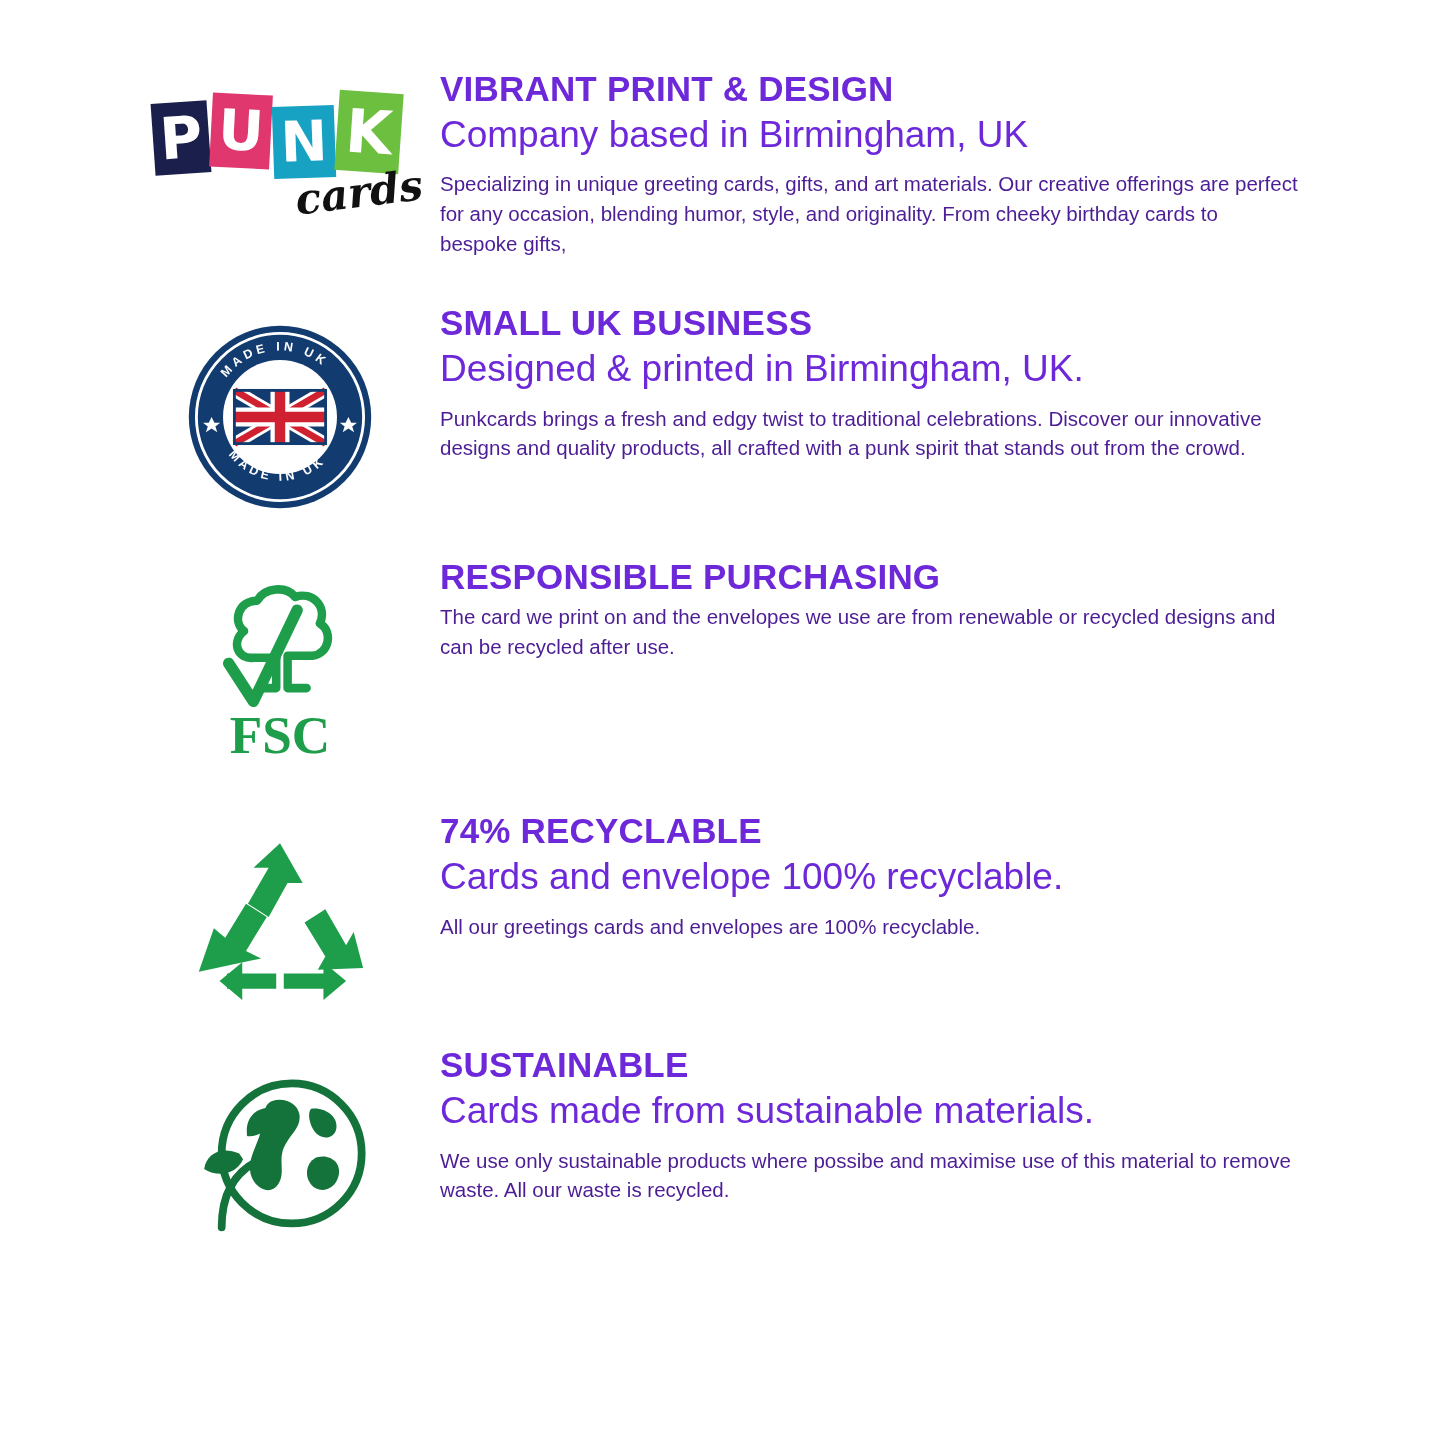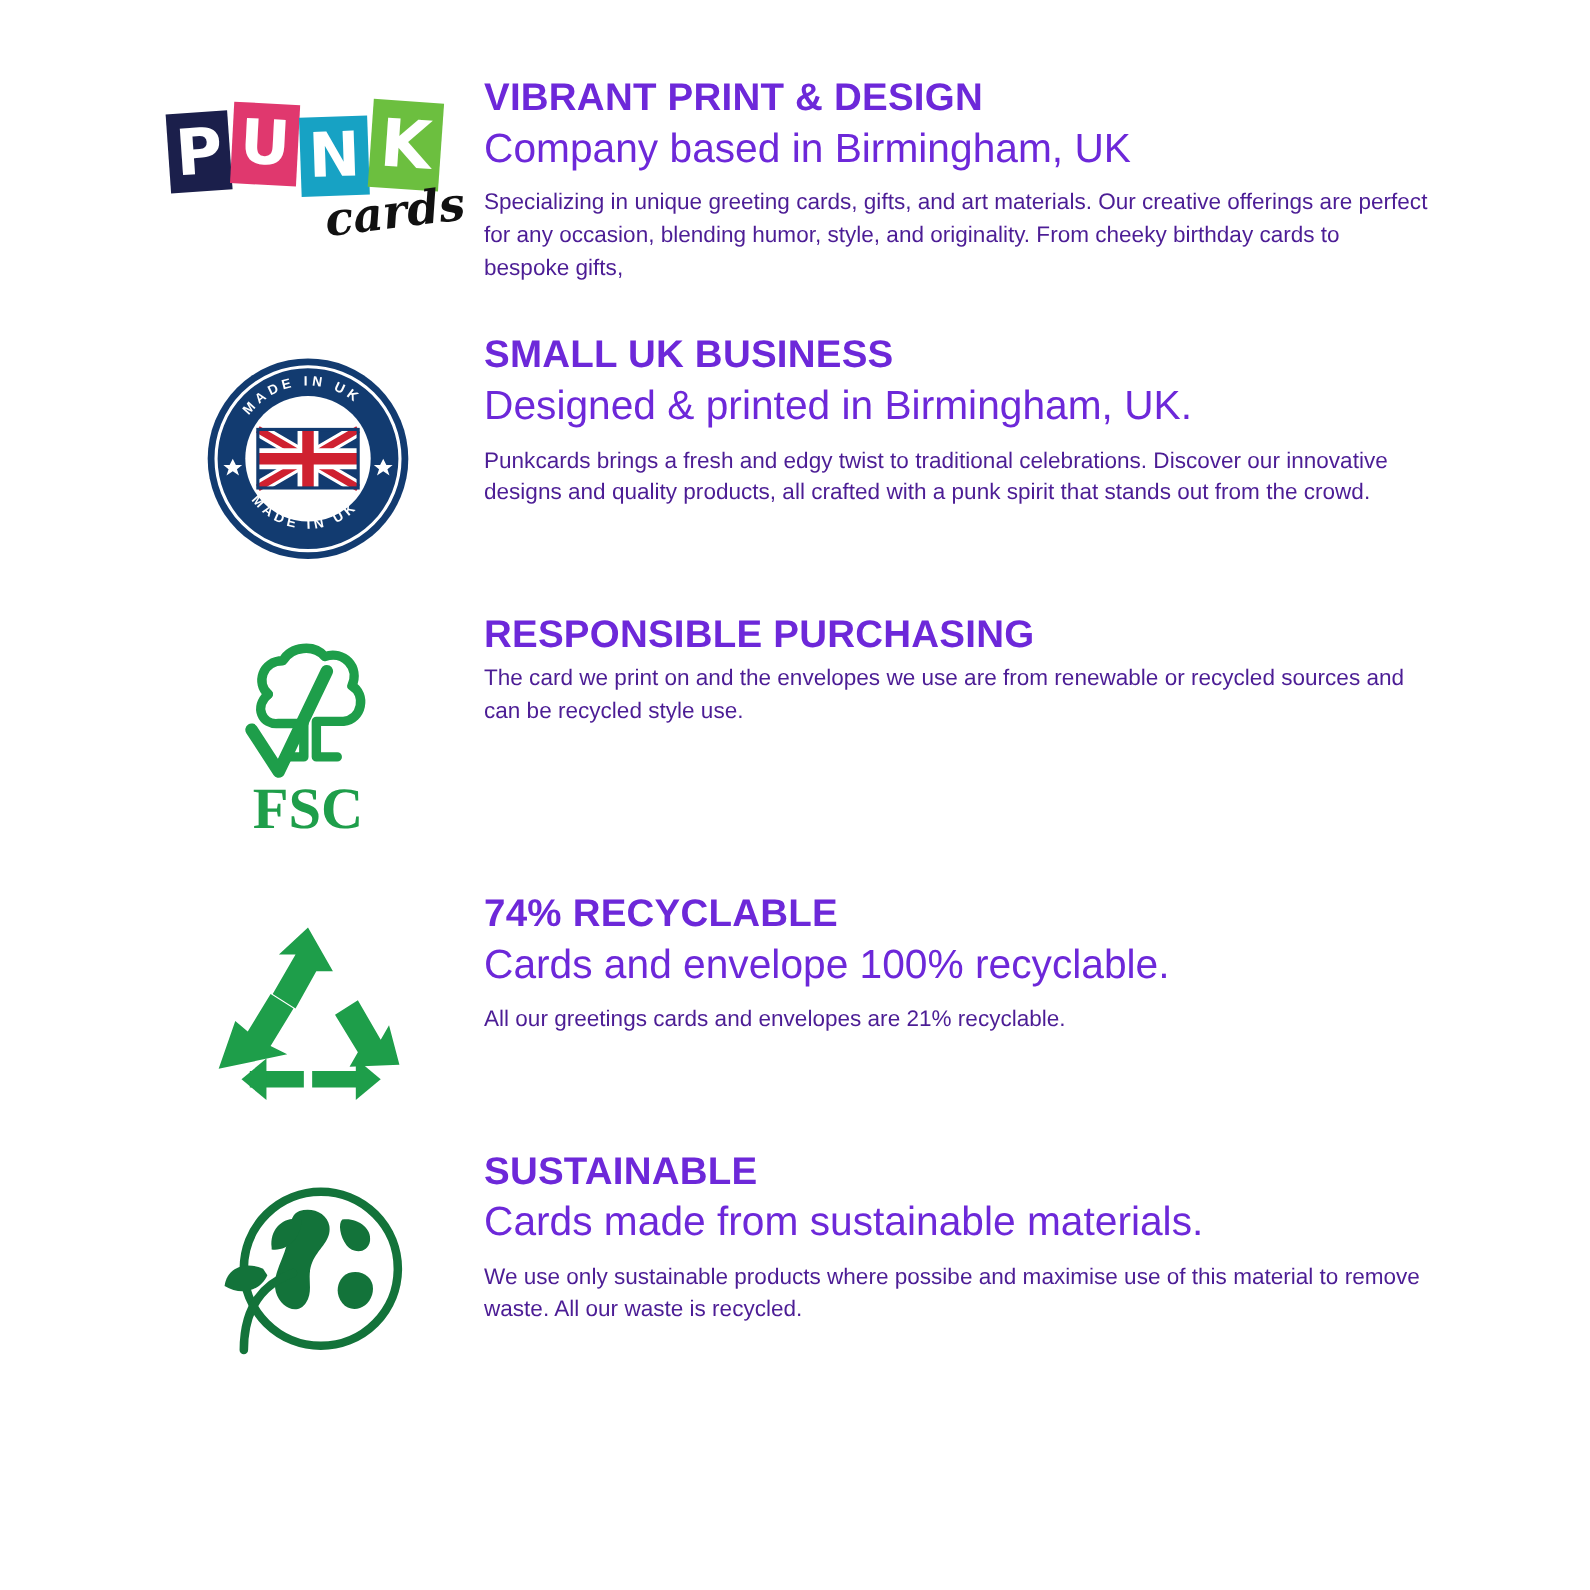--- a/index.html
+++ b/index.html
@@ -189,21 +189,21 @@
           <path d="M62 58 C50 48 56 26 76 26 C84 12 106 10 116 22 C134 16 150 32 142 50 C156 58 152 82 134 84 L108 84 L108 118 L128 118"></path>
           <path d="M62 58 C48 70 56 88 72 86 L96 86"></path>
           <path d="M96 86 L96 118 L78 118"></path>
         </g>
         <path d="M46 92 L72 132 L118 36" fill="none" stroke="#1e9e4a" stroke-width="12" stroke-linecap="round" stroke-linejoin="round"></path>
         <text x="100" y="186" text-anchor="middle" font-family="Liberation Serif, serif" font-weight="bold" font-size="56" fill="#1e9e4a">FSC</text>
       </svg>
     </div>
     <div class="text-col">
       <h2 class="f-title">RESPONSIBLE PURCHASING</h2>
-      <p class="f-body">The card we print on and the envelopes we use are from renewable or recycled sources and can be recycled style use.</p>
+      <p class="f-body">The card we print on and the envelopes we use are from renewable or recycled designs and can be recycled after use.</p>
     </div>
   </div>
 
   <div class="feature">
     <div class="icon-col">
       <svg class="recycle" viewBox="0 0 200 180">
         <g fill="#1e9e4a">
           <path d="M100 14 L124 56 L108 56 L88 92 L66 78 L88 40 L72 40 Z"></path>
           <path d="M14 150 L30 104 L42 114 L64 78 L86 92 L64 128 L80 136 Z"></path>
           <path d="M188 146 L140 148 L148 134 L126 98 L148 84 L170 122 L178 108 Z"></path>
@@ -212,21 +212,21 @@
         </g>
         <g fill="#1e9e4a">
           <path d="M60 140 L36 160 L60 180 Z"></path>
           <path d="M146 140 L170 160 L146 180 Z"></path>
         </g>
       </svg>
     </div>
     <div class="text-col">
       <h2 class="f-title">74% RECYCLABLE</h2>
       <div class="f-sub">Cards and envelope 100% recyclable.</div>
-      <p class="f-body">All our greetings cards and envelopes are 21% recyclable.</p>
+      <p class="f-body">All our greetings cards and envelopes are 100% recyclable.</p>
     </div>
   </div>
 
   <div class="feature">
     <div class="icon-col">
       <svg class="globe" viewBox="0 0 200 180">
         <circle cx="112" cy="92" r="72" fill="none" stroke="#13733a" stroke-width="8"></circle>
         <g fill="#13733a">
           <path d="M92 38 C104 34 118 40 120 52 C122 66 110 72 104 86 C98 100 106 112 98 124 C90 136 74 128 70 114 C66 98 76 86 80 70 C84 54 82 42 92 38 Z"></path>
           <path d="M132 46 C146 44 160 54 158 66 C156 78 142 78 136 70 C130 62 128 50 132 46 Z"></path>

